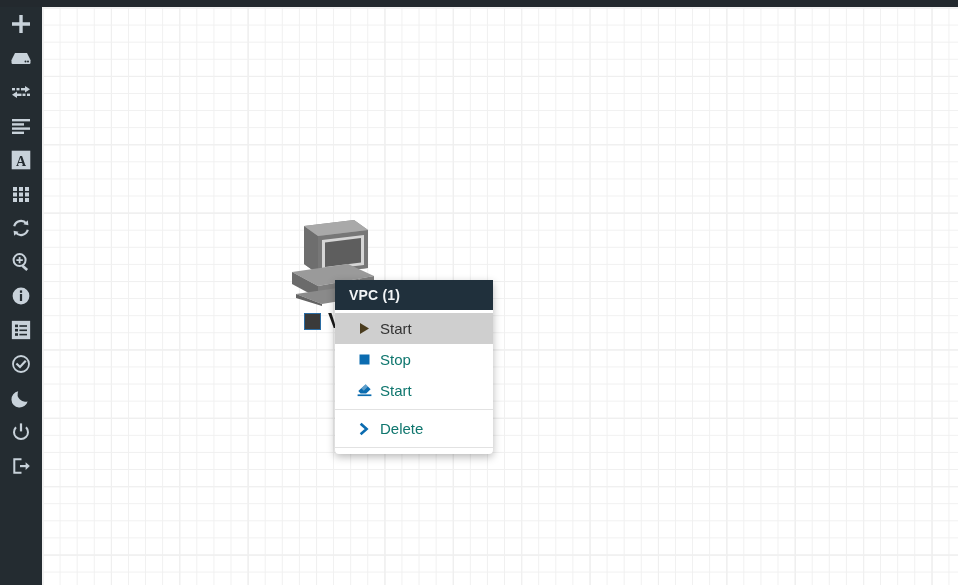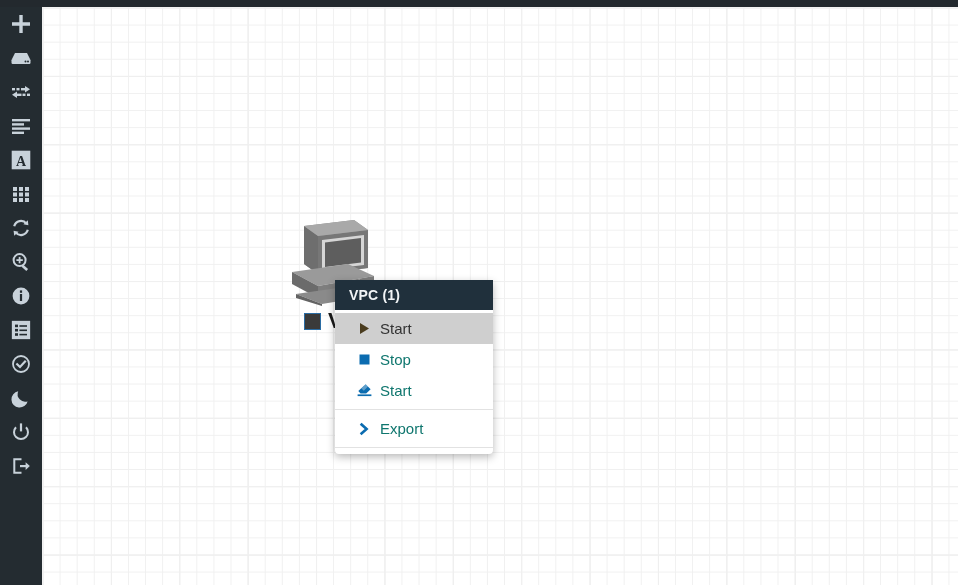--- a/index.html
+++ b/index.html
@@ -399,21 +399,21 @@
 
     <div class="ctx-sep"></div>
 
     <div class="ctx-group">
       <div class="ctx-item">
         <span class="ctx-ico">
           <svg width="14" height="14" viewBox="0 0 14 14">
             <path fill="none" stroke="#0b6cb0" stroke-width="2.6" stroke-linecap="square" d="M3.6 2.6L8.6 7l-5 4.4"></path>
           </svg>
         </span>
-        <span class="ctx-label">Export</span>
+        <span class="ctx-label">Delete</span>
       </div>
     </div>
 
     <div class="ctx-sep"></div>
 
     <div class="ctx-group">
 
 
     </div>
 

